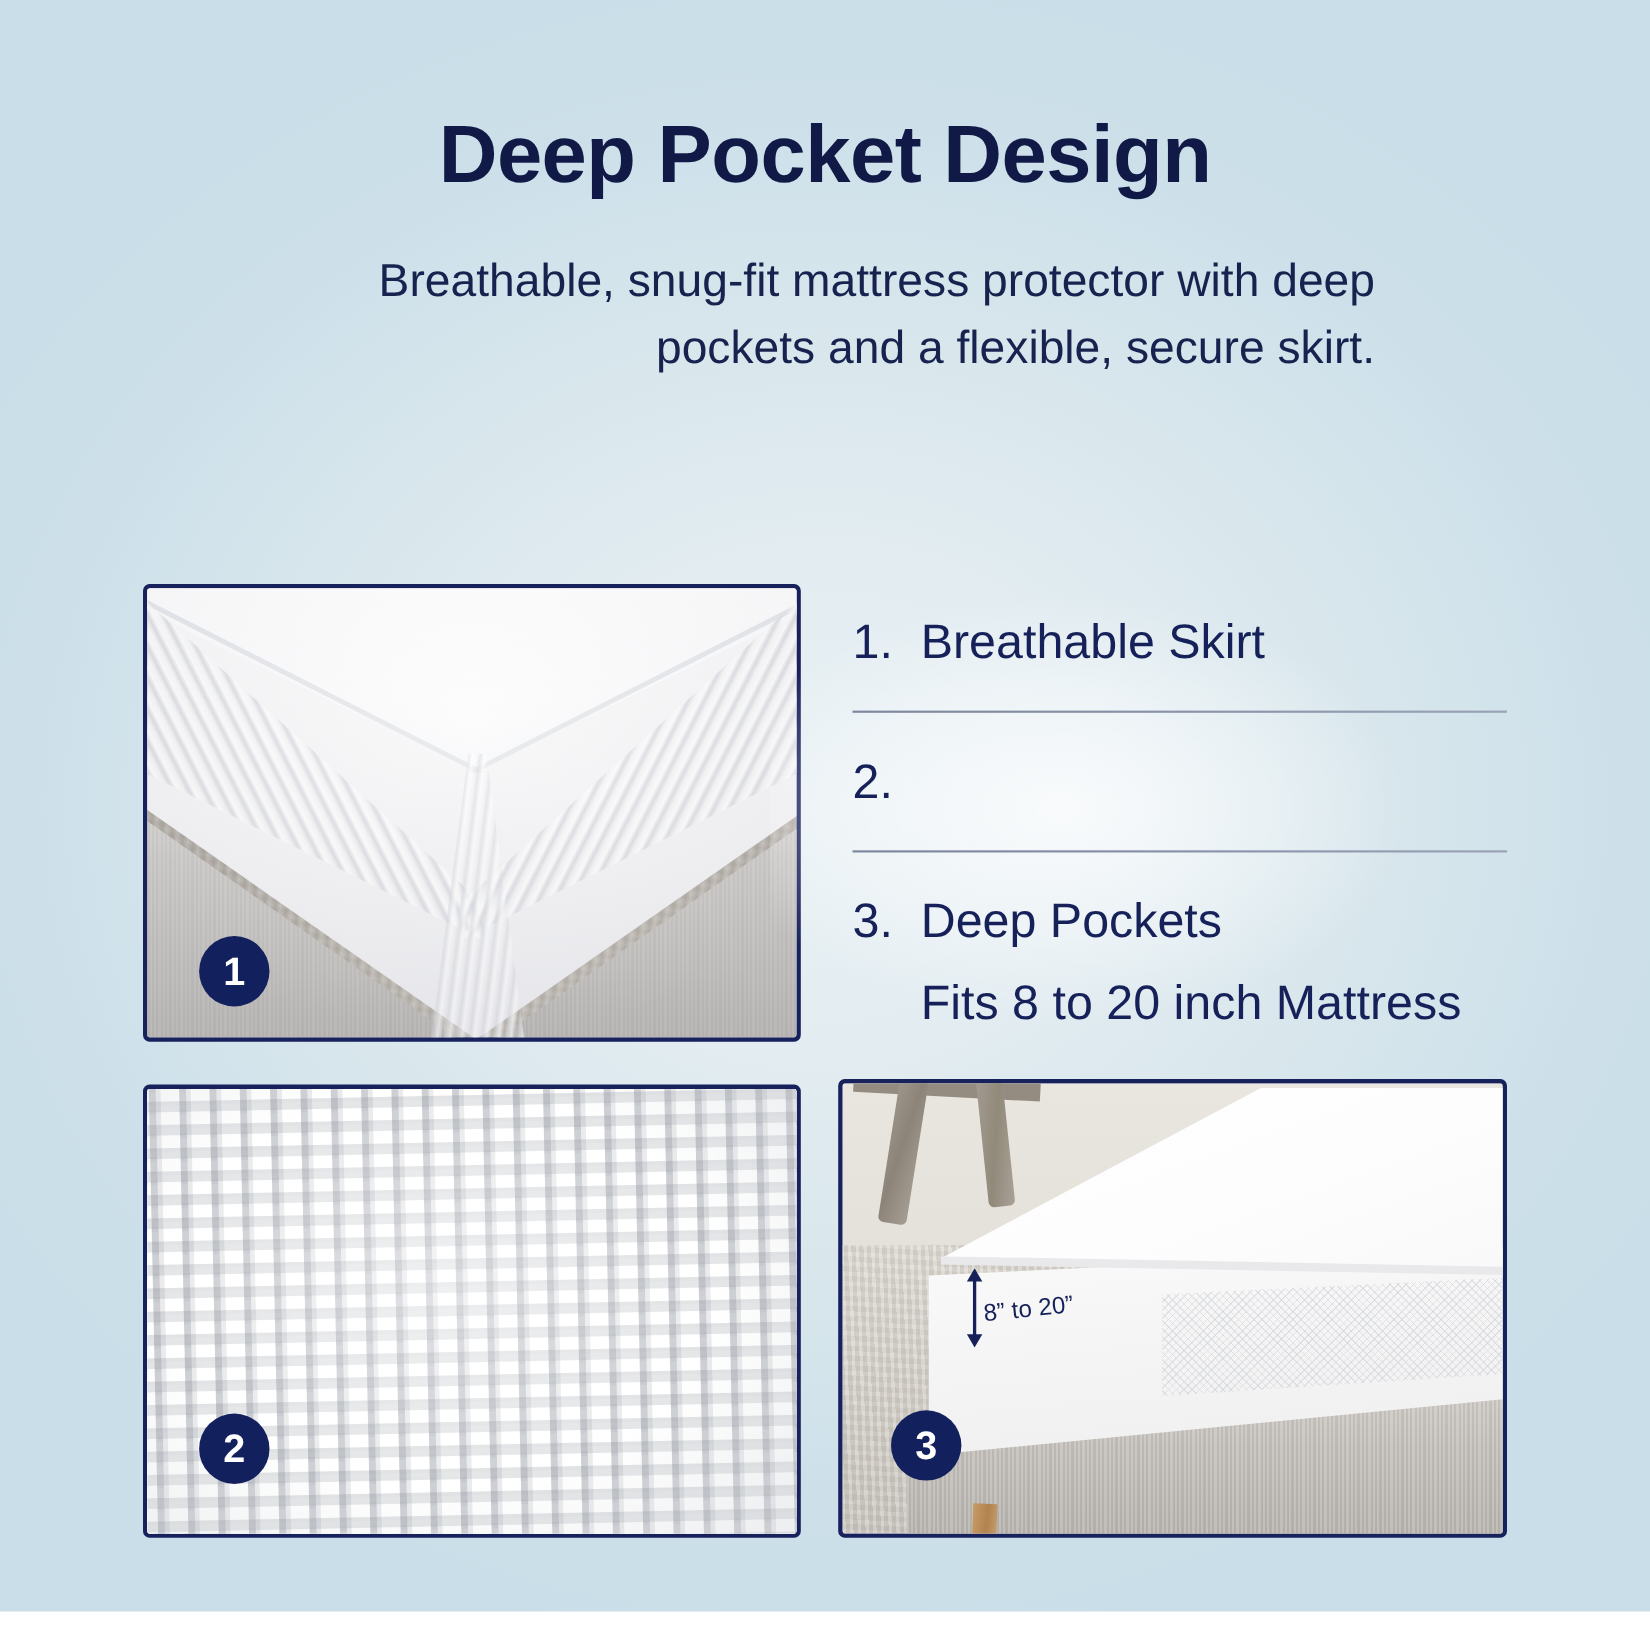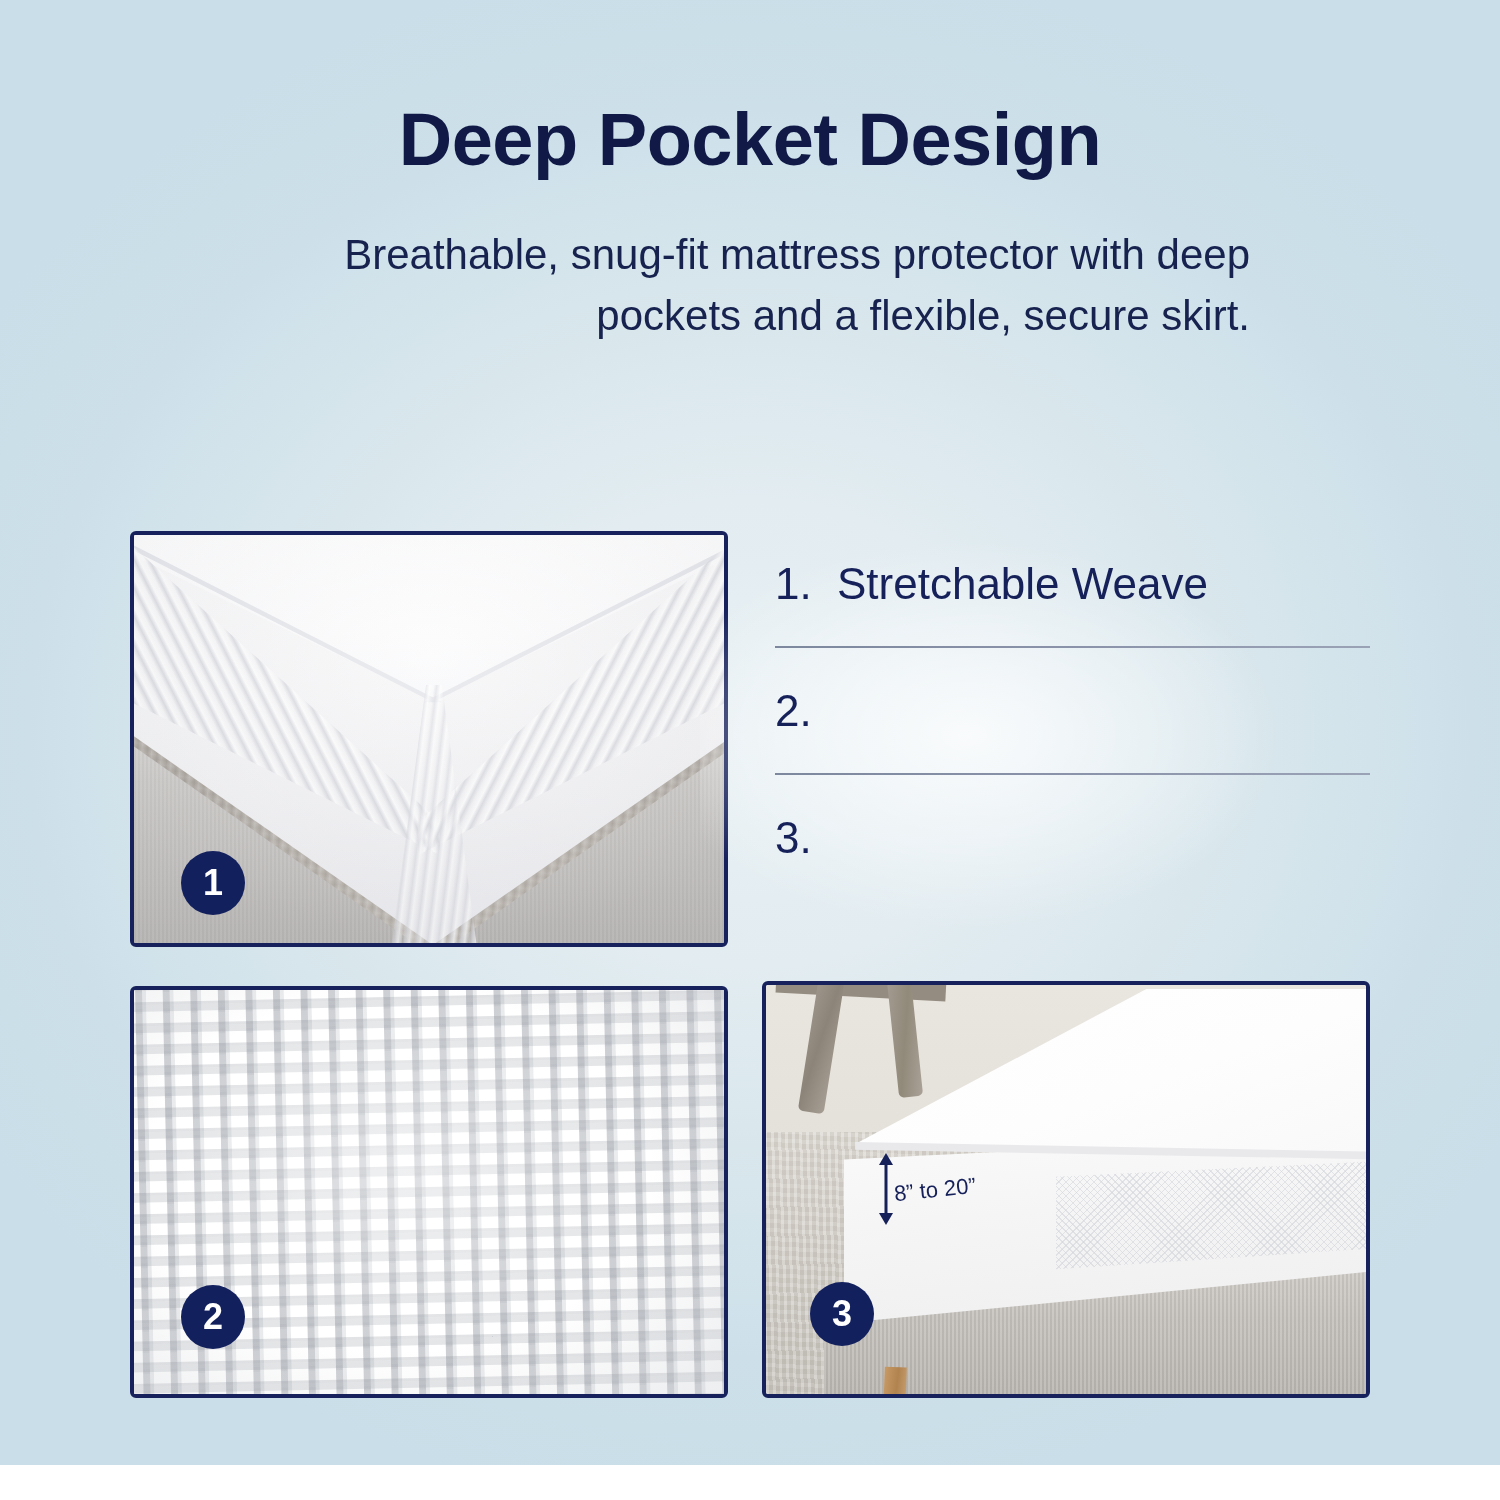--- a/index.html
+++ b/index.html
@@ -422,33 +422,35 @@
     </div>
     <div class="badge" id="badge-3">3</div>
   </div>
 
   <div class="list-glow"></div>
   <div class="feature-list">
 
     <div class="feature-item" id="item-1">
       <div class="feature-num">1.</div>
       <div class="feature-body">
-        <div class="feature-label">Stretchable Weave</div>
+        <div class="feature-label">Breathable Skirt</div>
       </div>
     </div>
 
     <div class="divider"></div>
 
     <div class="feature-item">
       <div class="feature-num">2.</div>
     </div>
 
     <div class="divider"></div>
 
     <div class="feature-item">
       <div class="feature-num">3.</div>
       <div class="feature-body">
+        <div class="feature-label">Deep Pockets</div>
+        <div class="feature-sub">Fits 8 to 20 inch Mattress</div>
       </div>
     </div>
 
   </div>
 
 </div>
 
 </body></html>

